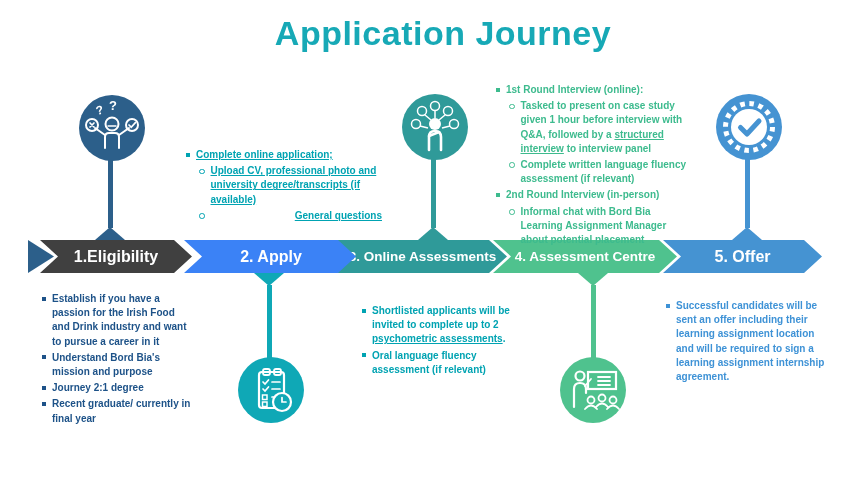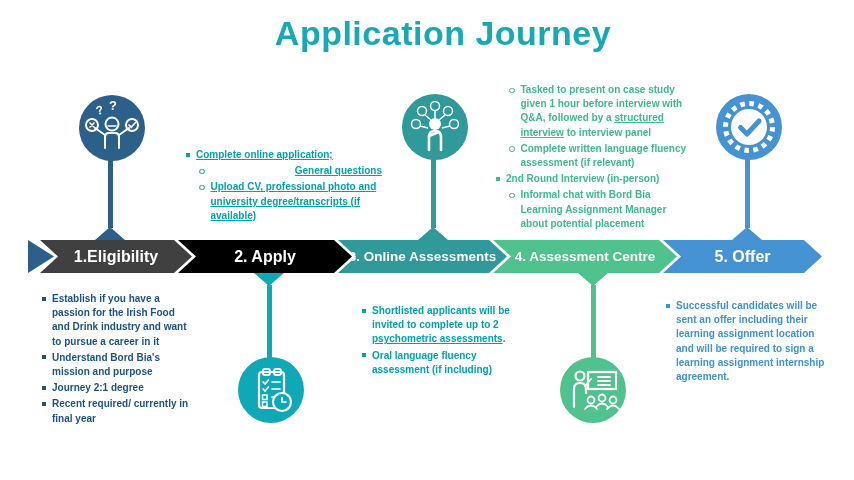--- a/index.html
+++ b/index.html
@@ -69,25 +69,25 @@
     <div class="bullet lvl0">
       <span class="marker"></span>
       <span>Understand Bord Bia's mission and purpose</span>
     </div>
     <div class="bullet lvl0">
       <span class="marker"></span>
       <span>Journey 2:1 degree</span>
     </div>
     <div class="bullet lvl0">
       <span class="marker"></span>
-      <span>Recent required/ currently in final year</span>
-    </div>
-  </div>
-
-<div class="seg" style="left: 178px; width: 174px; background-color: #000000;">
+      <span>Recent graduate/ currently in final year</span>
+    </div>
+  </div>
+
+<div class="seg" style="left: 184px; width: 174px; background-color: #3b82f6;">
   <span>2. Apply</span>
 </div>
 <div class="tab down" style="left: 254px; top: 273px; background-color: rgb(15, 168, 182);"></div>
 <div class="stem" style="left: 267px; top: 285px; height: 74px; background-color: rgb(15, 168, 182);"></div>
 <div class="circle" style="left: 238px; top: 357px; background-color: rgb(15, 168, 182);">
   <svg viewBox="0 0 66 66">
     <g fill="none" stroke="#fff" stroke-linecap="round">
       <rect x="21" y="15" width="25" height="36" rx="3" stroke-width="2.2"></rect>
       <rect x="25" y="12" width="7" height="6" rx="2" stroke-width="1.8"></rect>
       <rect x="36" y="12" width="7" height="6" rx="2" stroke-width="1.8"></rect>
@@ -103,25 +103,25 @@
     </g>
   </svg>
 </div>
 <div class="tblock" style="left: 186px; top: 148px; width: 196px; color: rgb(0, 163, 178); text-decoration: underline;">
     <div class="bullet lvl0">
       <span class="marker"></span>
       <span>Complete online application;</span>
     </div>
     <div class="bullet lvl1">
       <span class="marker"></span>
+      <span>Upload CV, professional photo and university degree/transcripts (if available)</span>
+    </div>
+    <div class="bullet lvl1">
+      <span class="marker"></span>
       <span>General questions</span>
-    </div>
-    <div class="bullet lvl1">
-      <span class="marker"></span>
-      <span>Upload CV, professional photo and university degree/transcripts (if available)</span>
     </div>
   </div>
 
 <div class="circle" style="left: 402px; top: 94px; background-color: rgb(47, 154, 153);">
   <svg viewBox="0 0 66 66">
     <g fill="none" stroke="#fff" stroke-width="1.5">
       <circle cx="14" cy="30" r="4.5"></circle>
         <circle cx="20" cy="17" r="4.5"></circle>
         <circle cx="33" cy="12" r="4.5"></circle>
       <circle cx="46" cy="17" r="4.5"></circle>
@@ -140,21 +140,21 @@
 <div class="seg sm" style="left: 338px; width: 169px; background-color: rgb(47, 154, 153);">
   <span>3. Online Assessments</span>
 </div>
 <div class="tblock" style="left: 362px; top: 304px; width: 148px; color: rgb(0, 163, 178);">
     <div class="bullet lvl0">
       <span class="marker"></span>
       <span>Shortlisted applicants will be invited to complete up to 2 <span class="u">psychometric assessments</span>.</span>
     </div>
     <div class="bullet lvl0">
       <span class="marker"></span>
-      <span>Oral language fluency assessment (if including)</span>
+      <span>Oral language fluency assessment (if relevant)</span>
     </div>
   </div>
 
 <div class="seg sm" style="left: 493px; width: 184px; background-color: rgb(79, 194, 142);">
   <span>4. Assessment Centre</span>
 </div>
 <div class="tab down" style="left: 578px; top: 273px; background-color: rgb(79, 194, 142);"></div>
 <div class="stem" style="left: 591px; top: 285px; height: 74px; background-color: rgb(79, 194, 142);"></div>
 <div class="circle" style="left: 560px; top: 357px; background-color: rgb(79, 194, 142);">
   <svg viewBox="0 0 66 66">
@@ -165,20 +165,24 @@
       <path d="M14 50 V32 q0-6 6-6 q6 0 6 6 v4"></path>
       <path d="M25 29 l6 -7" stroke-width="1.8"></path>
       <circle cx="31" cy="43" r="3.5" stroke-width="1.8"></circle>
       <circle cx="42" cy="41" r="3.5" stroke-width="1.8"></circle>
       <circle cx="53" cy="43" r="3.5" stroke-width="1.8"></circle>
       <path d="M25 52 q6 -7 12 0 M36 50 q6 -7 12 0 M47 52 q6 -7 12 0" stroke-width="1.8"></path>
     </g>
   </svg>
 </div>
 <div class="tblock" style="left: 496px; top: 83px; width: 192px; color: rgb(61, 187, 142);">
+    <div class="bullet lvl0">
+      <span class="marker"></span>
+      <span>1st Round Interview (online):</span>
+    </div>
     <div class="bullet lvl1">
       <span class="marker"></span>
       <span>Tasked to present on case study given 1 hour before interview with Q&amp;A, followed by a <span class="u">structured interview</span> to interview panel</span>
     </div>
     <div class="bullet lvl1">
       <span class="marker"></span>
       <span>Complete written language fluency assessment (if relevant)</span>
     </div>
     <div class="bullet lvl0">
       <span class="marker"></span>

